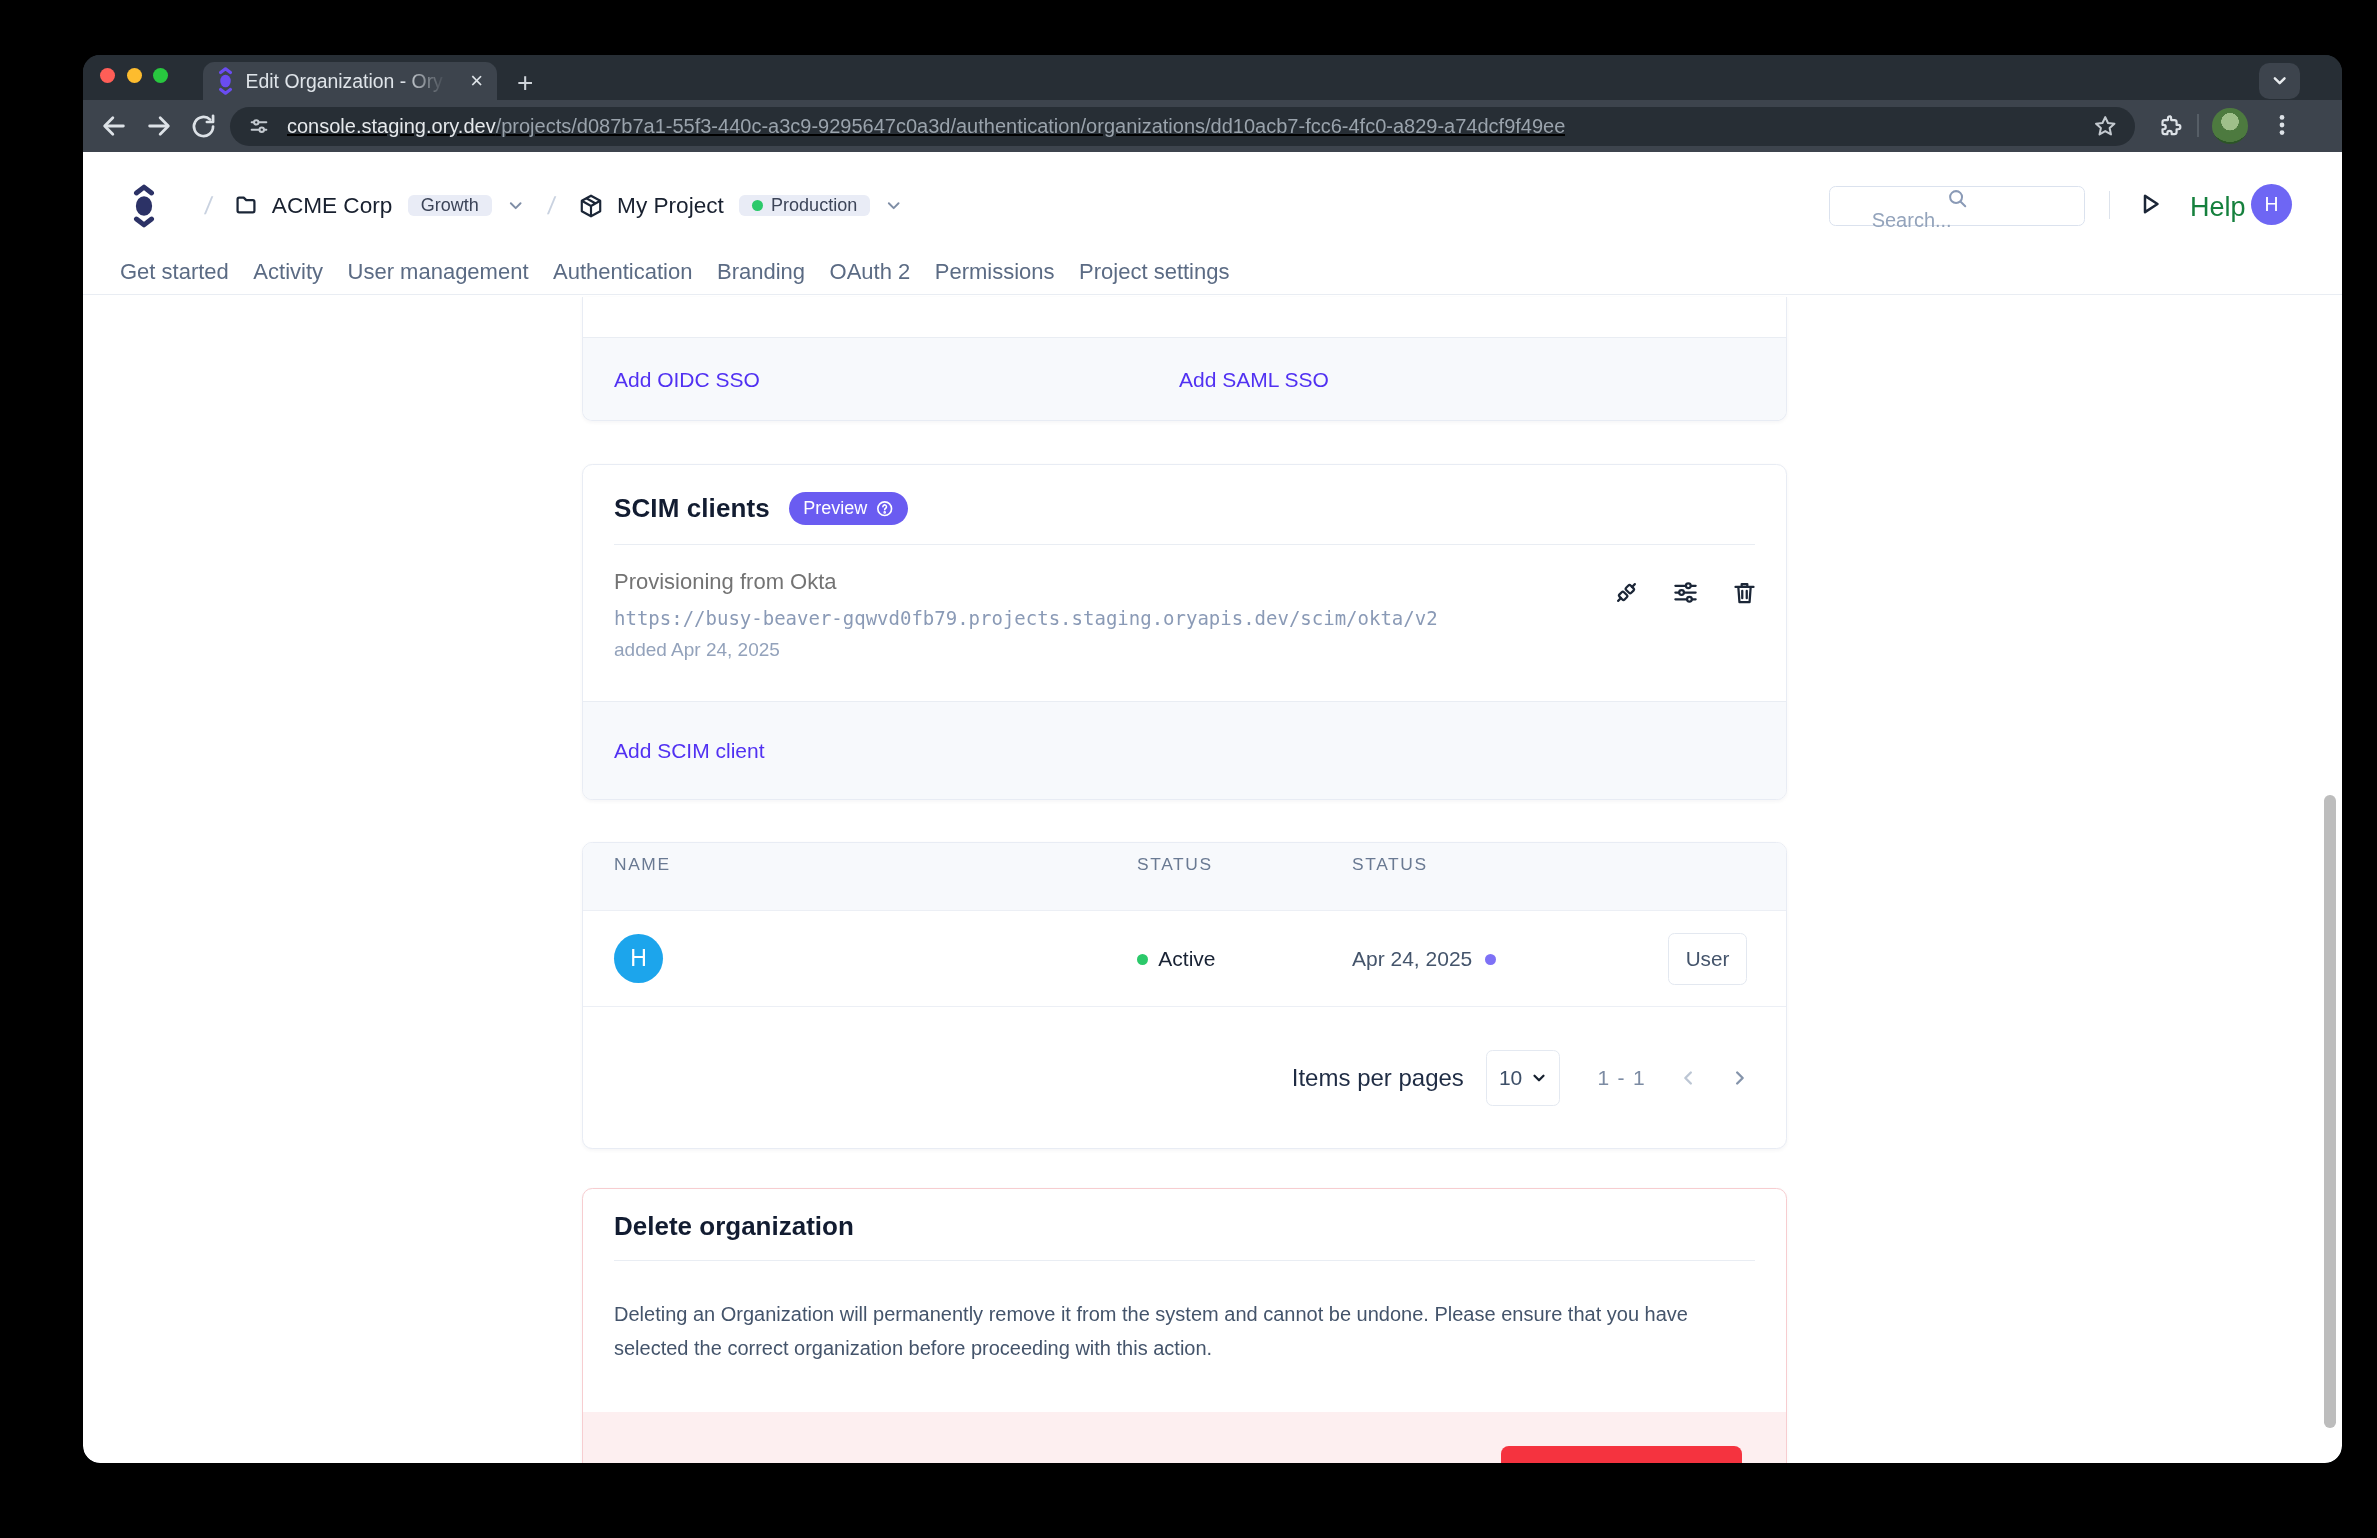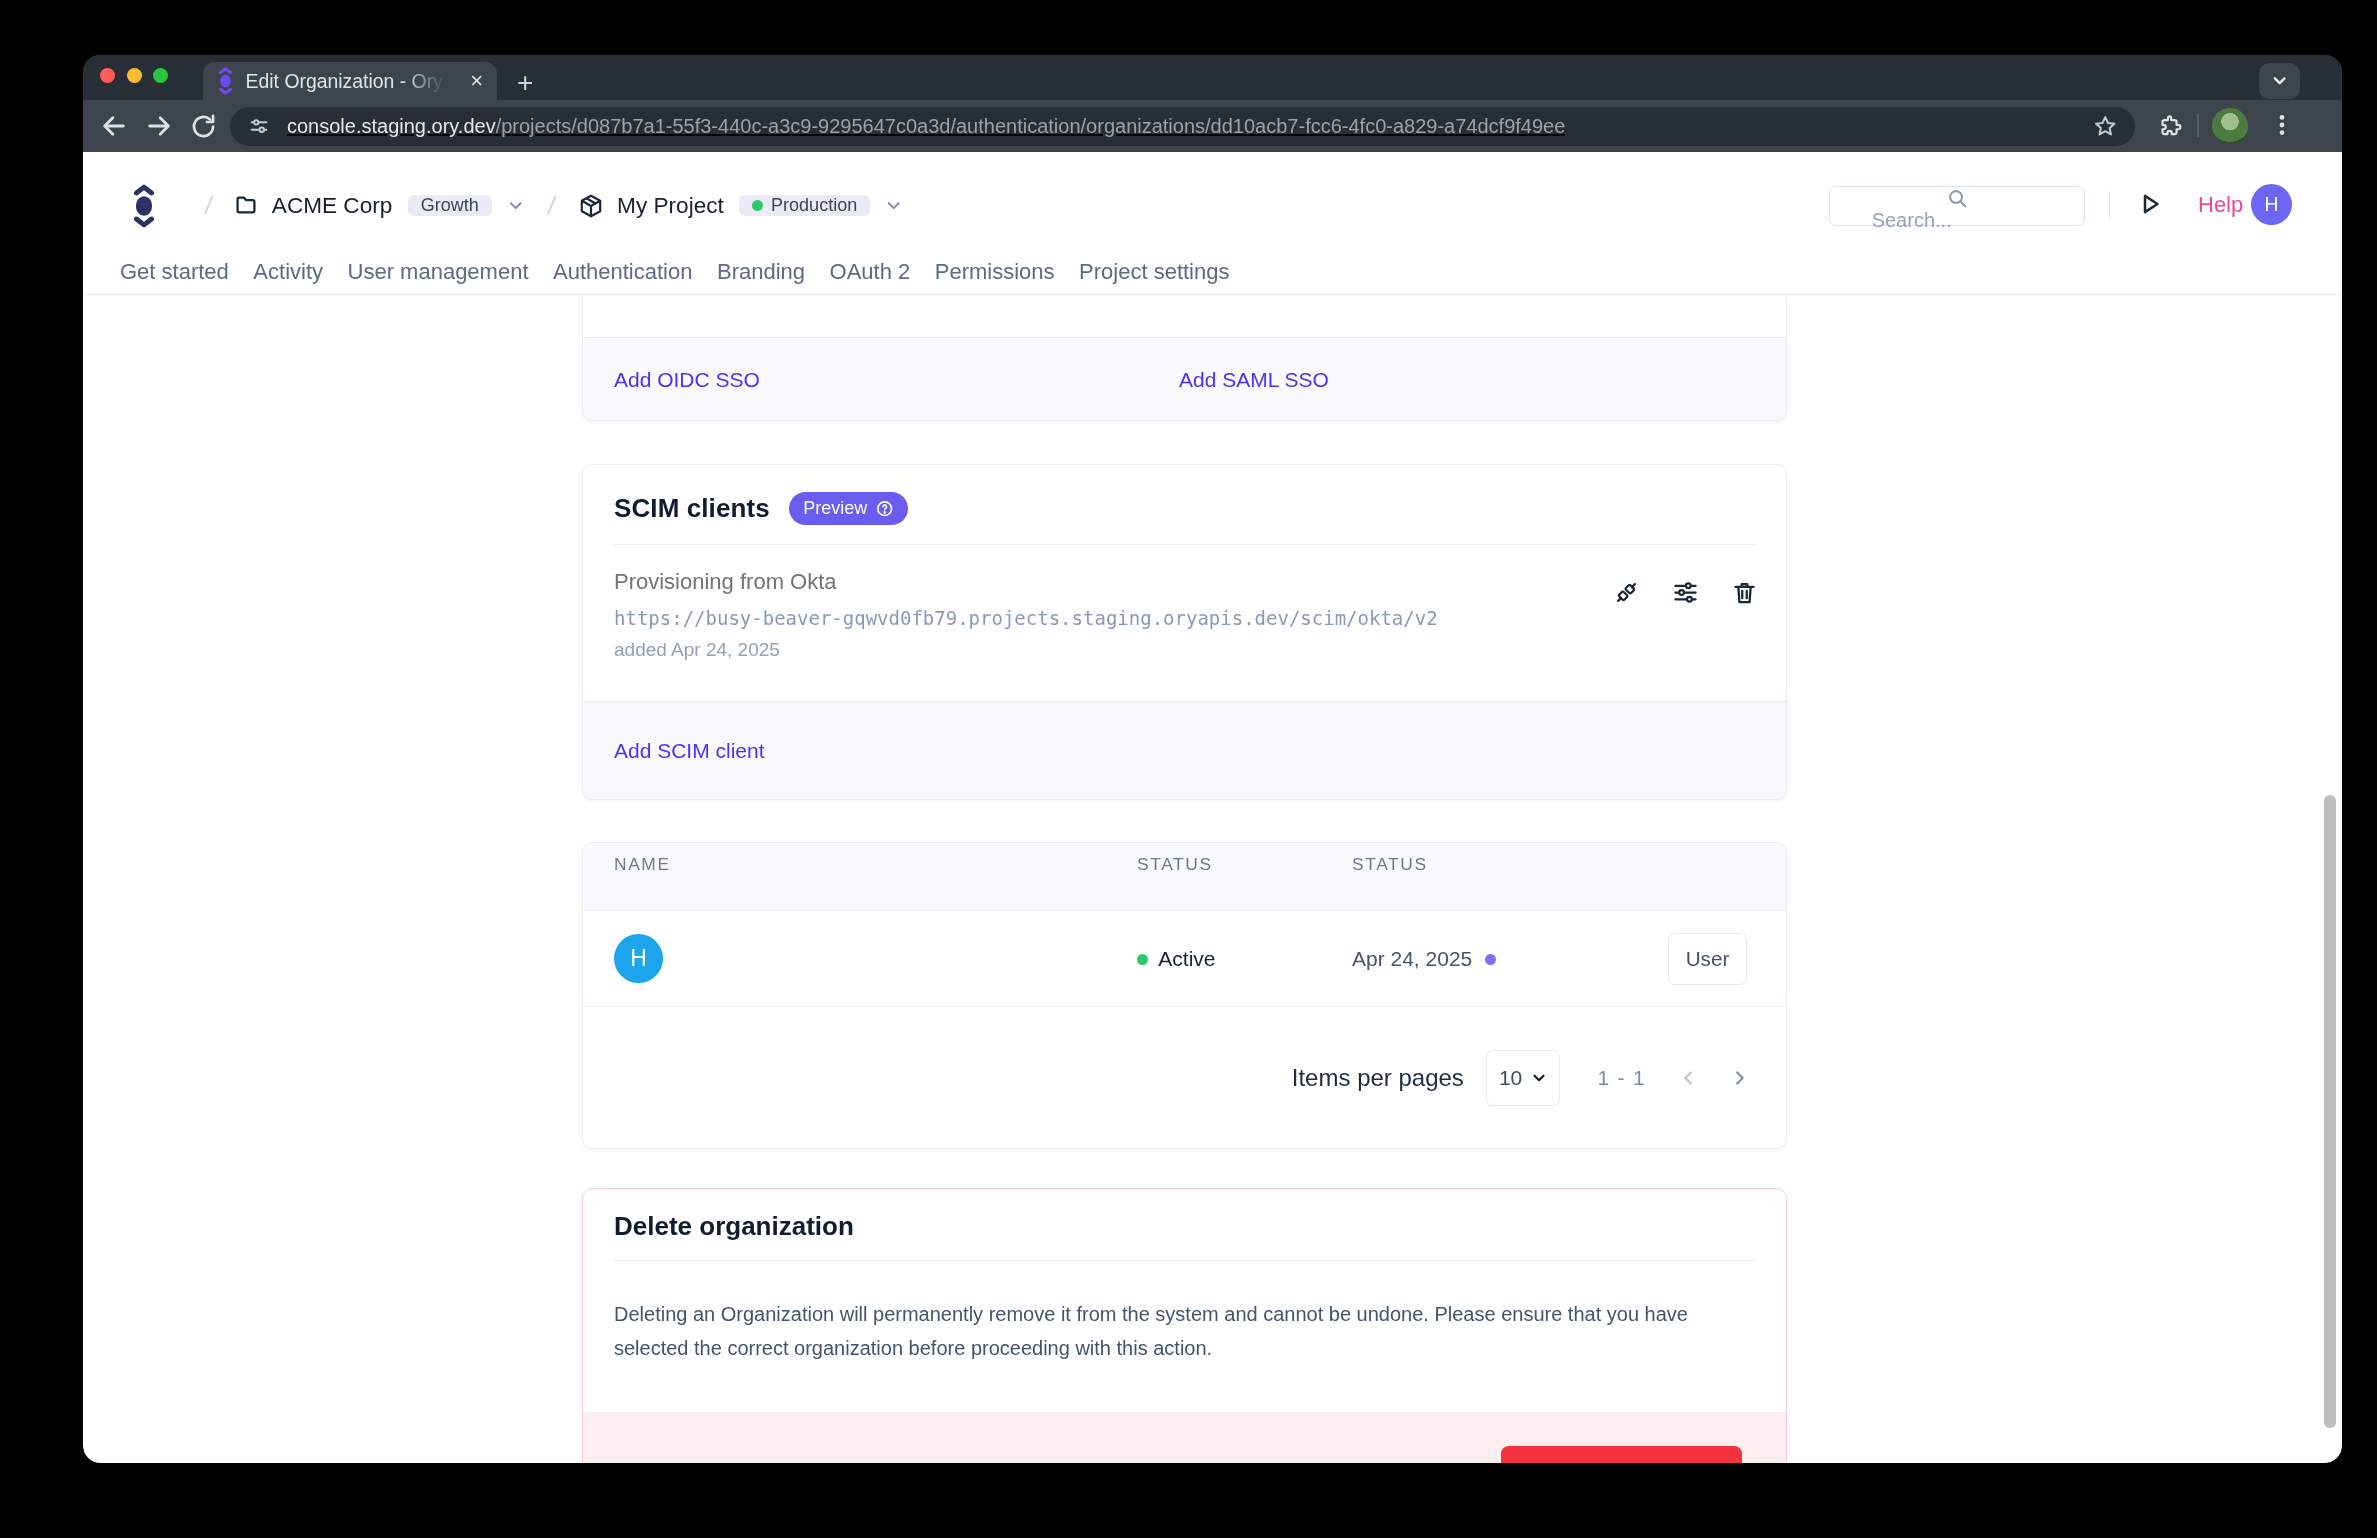--- a/index.html
+++ b/index.html
@@ -57,21 +57,21 @@
   .chev { color:#7f8ea6; margin-left:14px; display:flex; }
 
   .searchbox { position:absolute; left:1746px; top:34px; width:256px; height:40px; border:1.3px solid #dbe2ee;
                border-radius:6.5px; display:flex; align-items:center; padding:0 13px; background:#fff;flex-direction:column; }
   .searchbox svg { color:#8a9ab6; flex:0 0 auto; }
   .searchbox input { border:none; outline:none; margin-left:10.3px; font-size:20px; color:#2a3850; width:181px;
                      font-family:"Liberation Sans",sans-serif; background:transparent; }
   .searchbox input::placeholder { color:#93a3bb; }
   .hdivider { position:absolute; left:2026px; top:39px; width:1.3px; height:28px; background:#dde3ec; }
   .play { position:absolute; left:2052px; top:37px; color:#1b2637; }
-  .help { position:absolute; left:2107px; top:40px; font-size:22px; color:#ec4899;margin-left:8px; }
+  .help { position:absolute; left:2107px; top:40px; font-size:27px; color:#15803d; }
   .havatar { position:absolute; left:2168px; top:32px; width:41px; height:41px; border-radius:50%;
              background:#6e66f4; color:#fff; font-size:19.4px; display:flex; align-items:center; justify-content:center; }
 
   
   .cnav { position:absolute; top:107px; left:0; right:0; height:36px; border-bottom:1.3px solid #e9edf3;
           display:flex; gap:24.5px; padding-left:37px; }
   .cnav span { font-size:22px; color:#5b6b84; }
 
   
   .content { position:absolute; top:145px; left:499px; width:1205px; }

